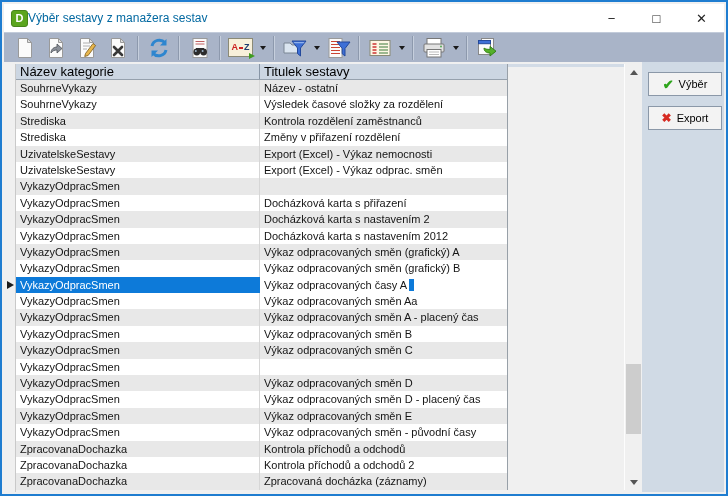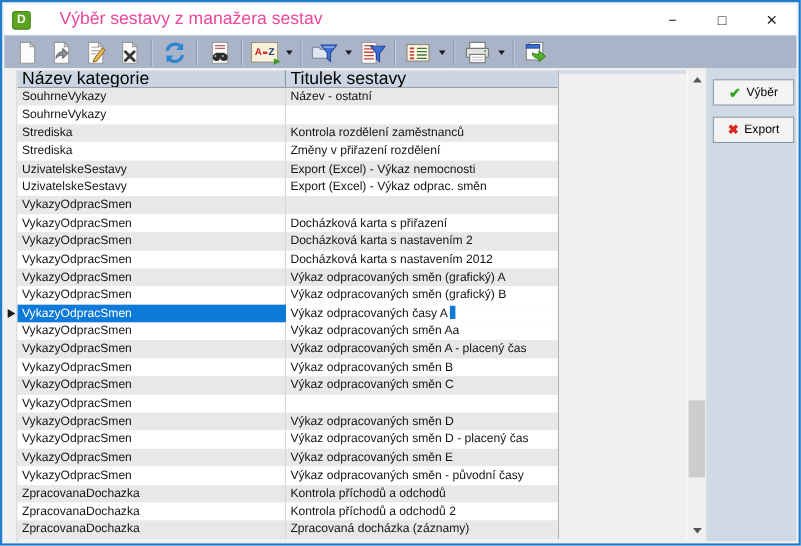--- a/index.html
+++ b/index.html
@@ -16,21 +16,21 @@
   .titlebar {
     position:absolute; left:2px; top:2px; right:2px; height:28px;
     background:#ffffff; display:flex; align-items:center;
   }
   .app-icon {
     width:17px; height:17px; margin-left:7px; border-radius:3px;
     background:#5ba51e; border:1px solid #47851a; color:#fff;
     font-size:11px; font-weight:bold; display:flex; align-items:center; justify-content:center;
     box-sizing:border-box;
   }
-  .title-text { margin-left:26px; font-size:16px; color:#ec4899; }
+  .title-text { margin-left:0; font-size:12px; color:#0369a1; }
   .tb-controls { margin-left:auto; display:flex; height:100%; }
   .tb-btn {
     width:45px; height:100%; display:flex; align-items:center; justify-content:center;
     font-size:13px; color:#222; font-weight:300;
   }
   
   .toolbar {
     position:absolute; left:2px; top:30px; right:2px; height:30px;
     background:#a9b4c8; border-top:1px solid #c2cbda;
     display:flex; align-items:center; padding-left:5px; box-sizing:border-box;
@@ -66,21 +66,21 @@
     border-top:4.5px solid transparent; border-bottom:4.5px solid transparent;
     border-left:7px solid #1c1c1c;
   }
   .tablewrap {
     position:absolute; left:12px; top:2px; width:492px;
     border-right:1px solid #98a0a8; box-sizing:border-box; background:#fff;
   }
   .thead {
     display:flex; height:16px; background:#ccd6e2;
     border-bottom:1px solid #96a1ad; box-sizing:border-box;
-    font-size:16px; color:#000;
+    font-size:13px; color:#000;
   }
   .th { line-height:15px; padding-left:4px; white-space:nowrap; overflow:hidden; box-sizing:border-box; }
   .th1 { width:244px; border-right:1px solid #8795a5; }
   .th2 { flex:1; }
   .header-ext { position:absolute; left:504px; top:2px; width:116px; height:3px; background:#d2dbe6; }
   .trow { display:flex; height:16.4px; font-size:11px; color:#141414; background:#ffffff; }
   .trow.odd { background:#e8e8e8; }
   .cell { line-height:16.4px; padding-left:4px; white-space:nowrap; overflow:hidden; box-sizing:border-box; }
   .c1 { width:244px; border-right:1px solid #d6d6d6; }
   .c2 { flex:1; }
@@ -278,20 +278,21 @@
         <div class="th th1">Název kategorie</div>
         <div class="th th2">Titulek sestavy</div>
       </div>
       <div>
           <div class="trow odd">
             <div class="cell c1">SouhrneVykazy</div>
             <div class="cell c2"><span>Název - ostatní</span></div>
           </div>
           <div class="trow">
             <div class="cell c1">SouhrneVykazy</div>
+            <div class="cell c2"><span>Výsledek časové složky za rozdělení</span></div>
           </div>
           <div class="trow odd">
             <div class="cell c1">Strediska</div>
             <div class="cell c2"><span>Kontrola rozdělení zaměstnanců</span></div>
           </div>
           <div class="trow">
             <div class="cell c1">Strediska</div>
             <div class="cell c2"><span>Změny v přiřazení rozdělení</span></div>
           </div>
           <div class="trow odd">

